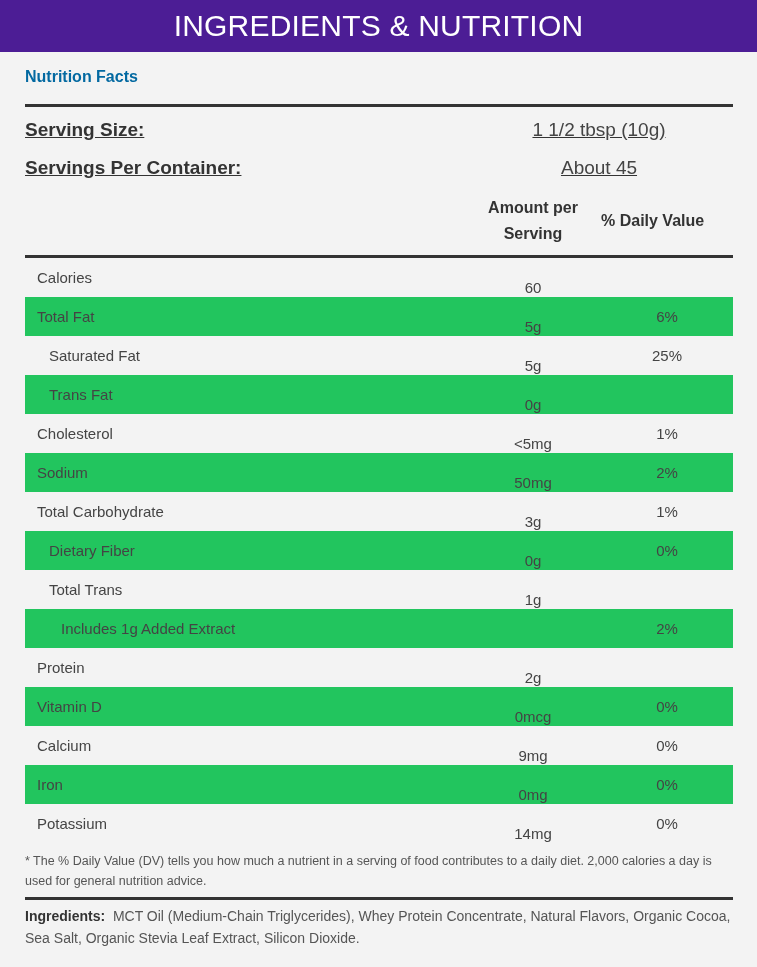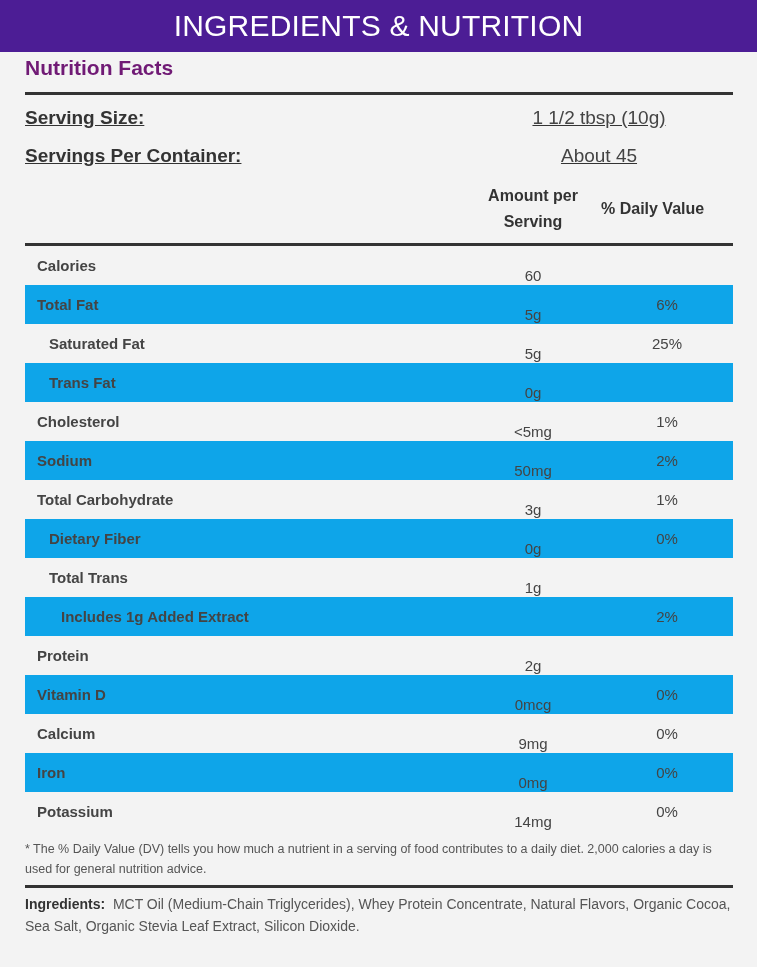--- a/index.html
+++ b/index.html
@@ -1,30 +1,30 @@
 <!DOCTYPE html>
 <html><head>
 <meta charset="utf-8">
 <style>
   html, body { margin:0; padding:0; }
   body { width:757px; height:967px; background:#f3f3f3; font-family:"Liberation Sans", sans-serif; color:#333; overflow:hidden; }
   .banner { height:52px; background:#4c1d95; color:#fff; text-align:center; font-size:30px; line-height:52px; letter-spacing:0.2px; }
   .wrap { padding:0 24px 0 25px; }
-  .nf-title { font-size:21px; font-weight:bold; color:#701a75; padding-top:4px; height:36px; }
+  .nf-title { font-size:16px; font-weight:bold; color:#0369a1; padding-top:16px; height:36px; }
   .thick { height:3px; background:#333; }
   .srow { display:flex; align-items:center; height:38px; font-size:19px;text-decoration:underline; }
   .srow .lbl { flex:1; font-weight:bold; color:#333; }
   .srow .val { width:268px; text-align:center; color:#444; }
   .hdr { display:flex; align-items:center; height:68px; font-size:16px; font-weight:bold; color:#333; }
   .hdr .sp { flex:1; }
   .hdr .amt { width:136px; text-align:center; line-height:26px; }
   .hdr .dv { width:132px; text-align:left; }
   .row { display:flex; align-items:center; height:39px; font-size:15px; color:#444; }
-  .row.alt { background:#0ea5e9; }
-  .row .name { flex:1; padding-left:12px;font-weight:bold; }
+  .row.alt { background:#22c55e; }
+  .row .name { flex:1; padding-left:12px; }
   .row.ind1 .name { padding-left:24px; }
   .row.ind2 .name { padding-left:36px; }
   .row .amt { width:136px; text-align:center;margin-top:20px; }
   .row .dv { width:132px; text-align:center; }
   .foot { font-size:12.5px; color:#555; line-height:20px; padding:8px 0 6px; }
   .ingr { font-size:14px; color:#555; line-height:22px; padding-top:5px; }
   .ingr b { color:#333;text-align:right; }
 </style>
 </head>
 <body>

